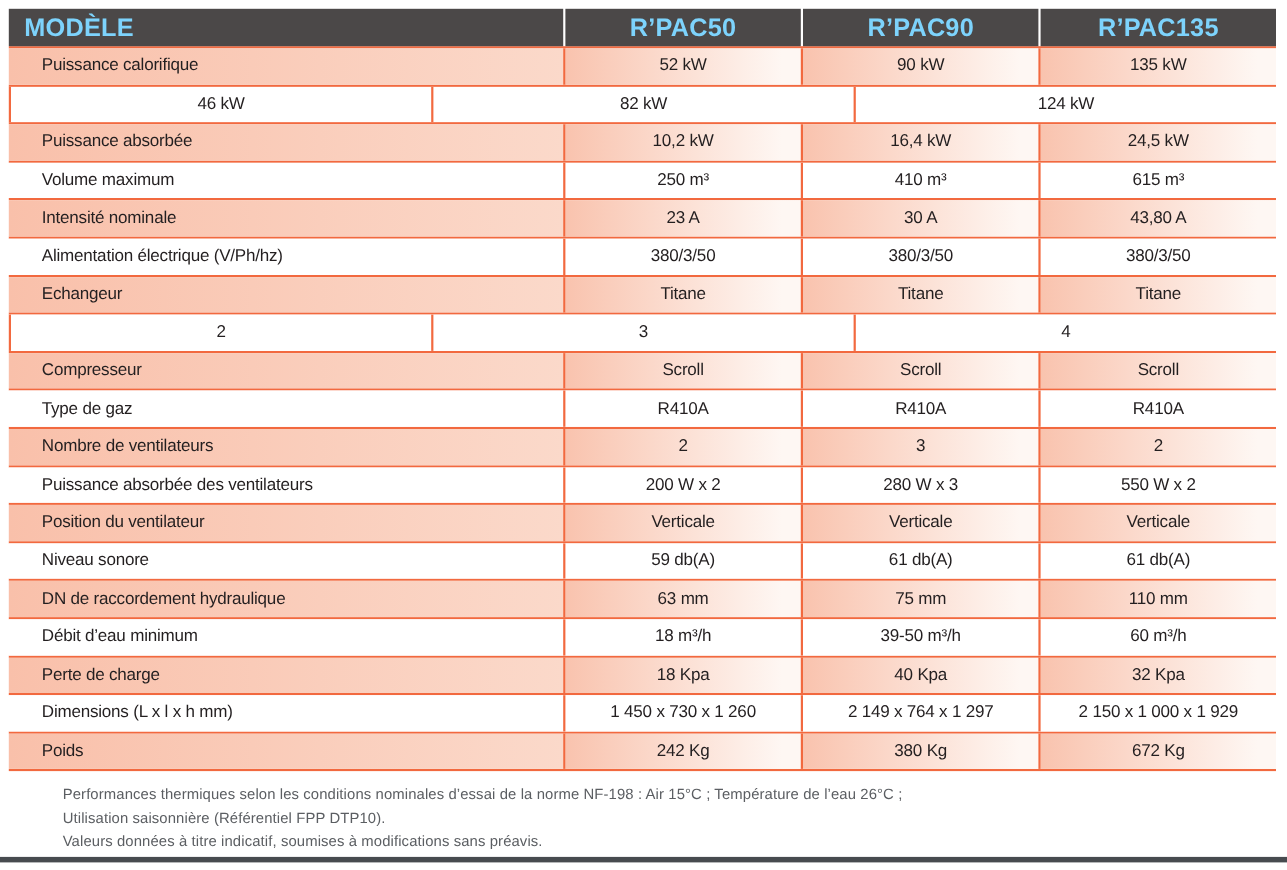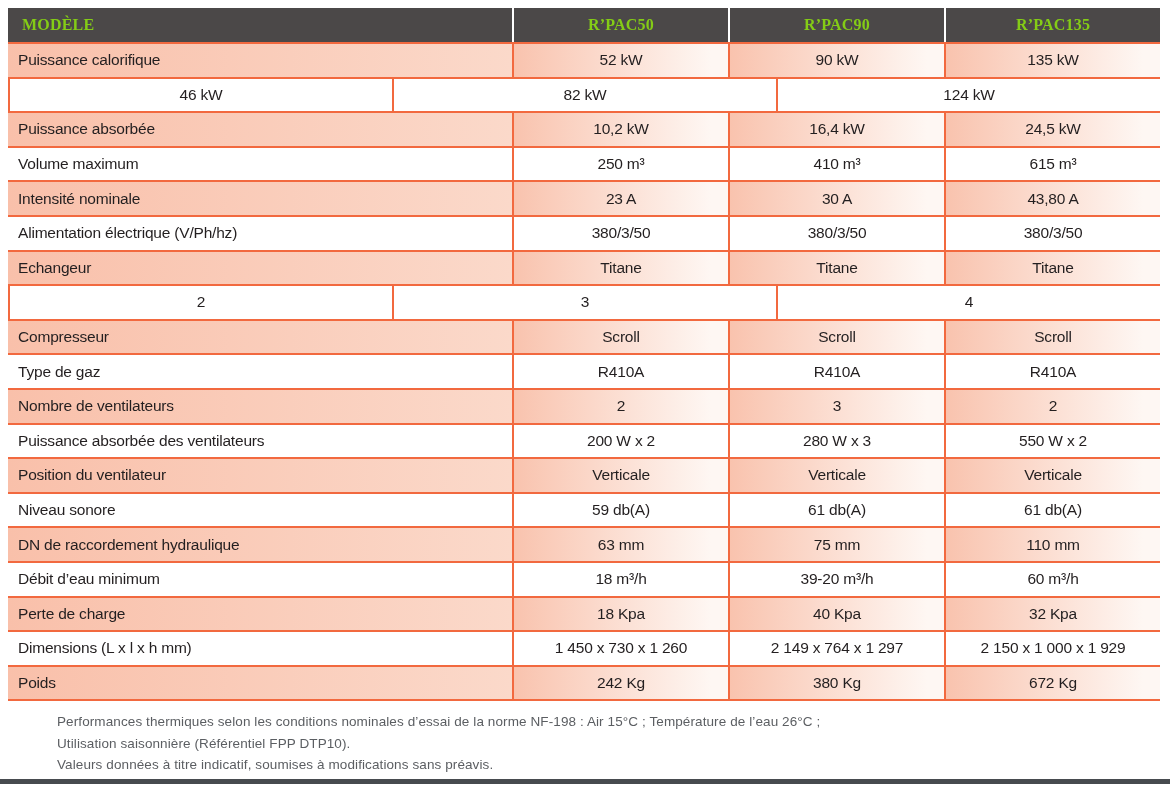--- a/index.html
+++ b/index.html
@@ -11,34 +11,34 @@
     font-family:"Liberation Sans", sans-serif;
     overflow:hidden;
   }
 
   
   .spec-table {
     position:absolute; left:8px; top:8px; width:1152px;
   }
   .header-row { display:flex; height:34px; }
   .header-cell {
-    background:#4b4848; color:#84cc16;
-    font-weight:bold; font-size:16px; letter-spacing:.2px;
-    display:flex; align-items:center;font-family:Liberation Serif, serif;
+    background:#4b4848; color:#7dd3fc;
+    font-weight:bold; font-size:23px; letter-spacing:.2px;
+    display:flex; align-items:center;
   }
   .header-cell.label-col { width:504px; padding-left:14px; }
   .header-cell.model-col { flex:1; justify-content:center; margin-left:2px; }
 
   .body-rows { border-top:2px solid #f2693f; }
   .spec-row { display:flex; height:34.6px; border-bottom:2px solid #f2693f; }
   .cell {
     display:flex; align-items:center;
     font-size:15.5px; color:#231f20; letter-spacing:-0.2px;
   }
-  .cell.label-cell { width:504px; padding-left:10px; }
+  .cell.label-cell { width:504px; padding-left:30px; }
   .cell.value-cell { flex:1; justify-content:center; border-left:2px solid #f2693f; text-align:center; }
 
   .spec-row.shaded .label-cell {
     background:linear-gradient(90deg, #f9c0aa 0%, #fbd9ca 100%);
   }
   .spec-row.shaded .value-cell {
     background:linear-gradient(90deg, #f9c3ae 0%, #fef7f3 92%);
   }
   .spec-row.plain .cell { background:#ffffff; }
 
@@ -151,21 +151,21 @@
         </div>
         <div class="spec-row shaded">
           <div class="cell label-cell">DN de raccordement hydraulique</div>
           <div class="cell value-cell">63 mm</div>
           <div class="cell value-cell">75 mm</div>
           <div class="cell value-cell">110 mm</div>
         </div>
         <div class="spec-row plain">
           <div class="cell label-cell">Débit d’eau minimum</div>
           <div class="cell value-cell">18 m³/h</div>
-          <div class="cell value-cell">39-20 m³/h</div>
+          <div class="cell value-cell">39-50 m³/h</div>
           <div class="cell value-cell">60 m³/h</div>
         </div>
         <div class="spec-row shaded">
           <div class="cell label-cell">Perte de charge</div>
           <div class="cell value-cell">18 Kpa</div>
           <div class="cell value-cell">40 Kpa</div>
           <div class="cell value-cell">32 Kpa</div>
         </div>
         <div class="spec-row plain">
           <div class="cell label-cell">Dimensions (L x l x h mm)</div>

